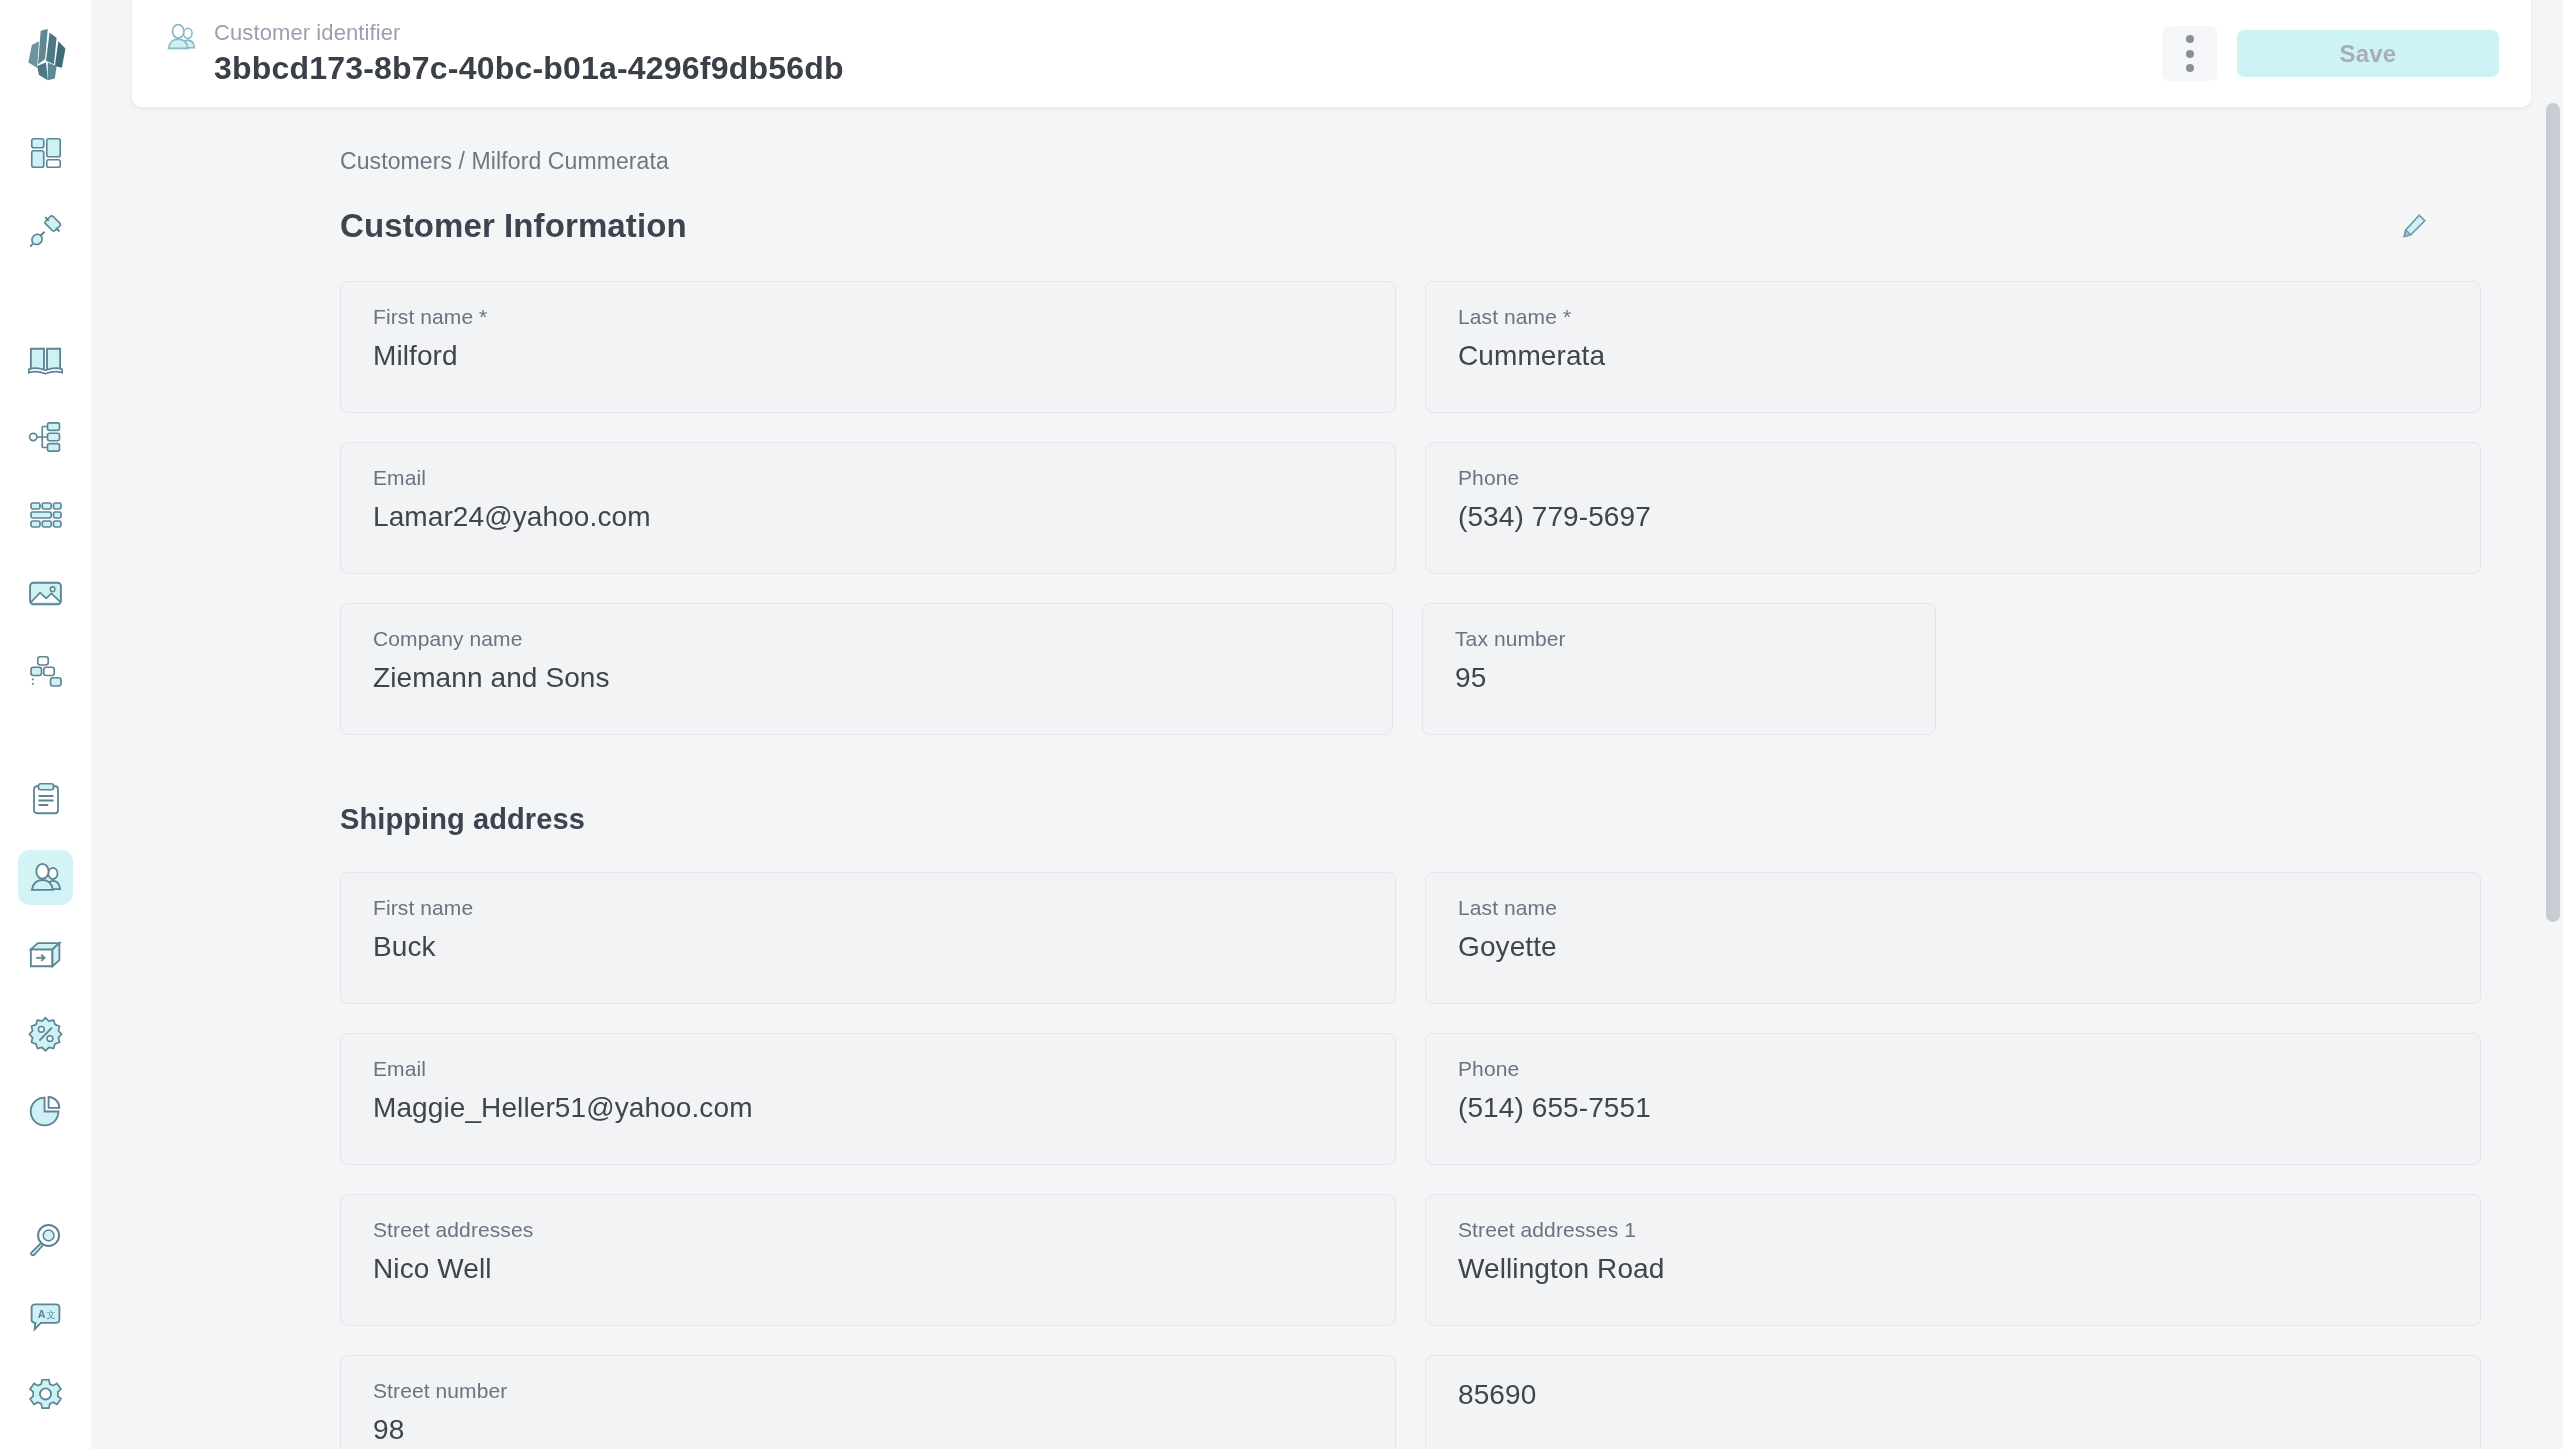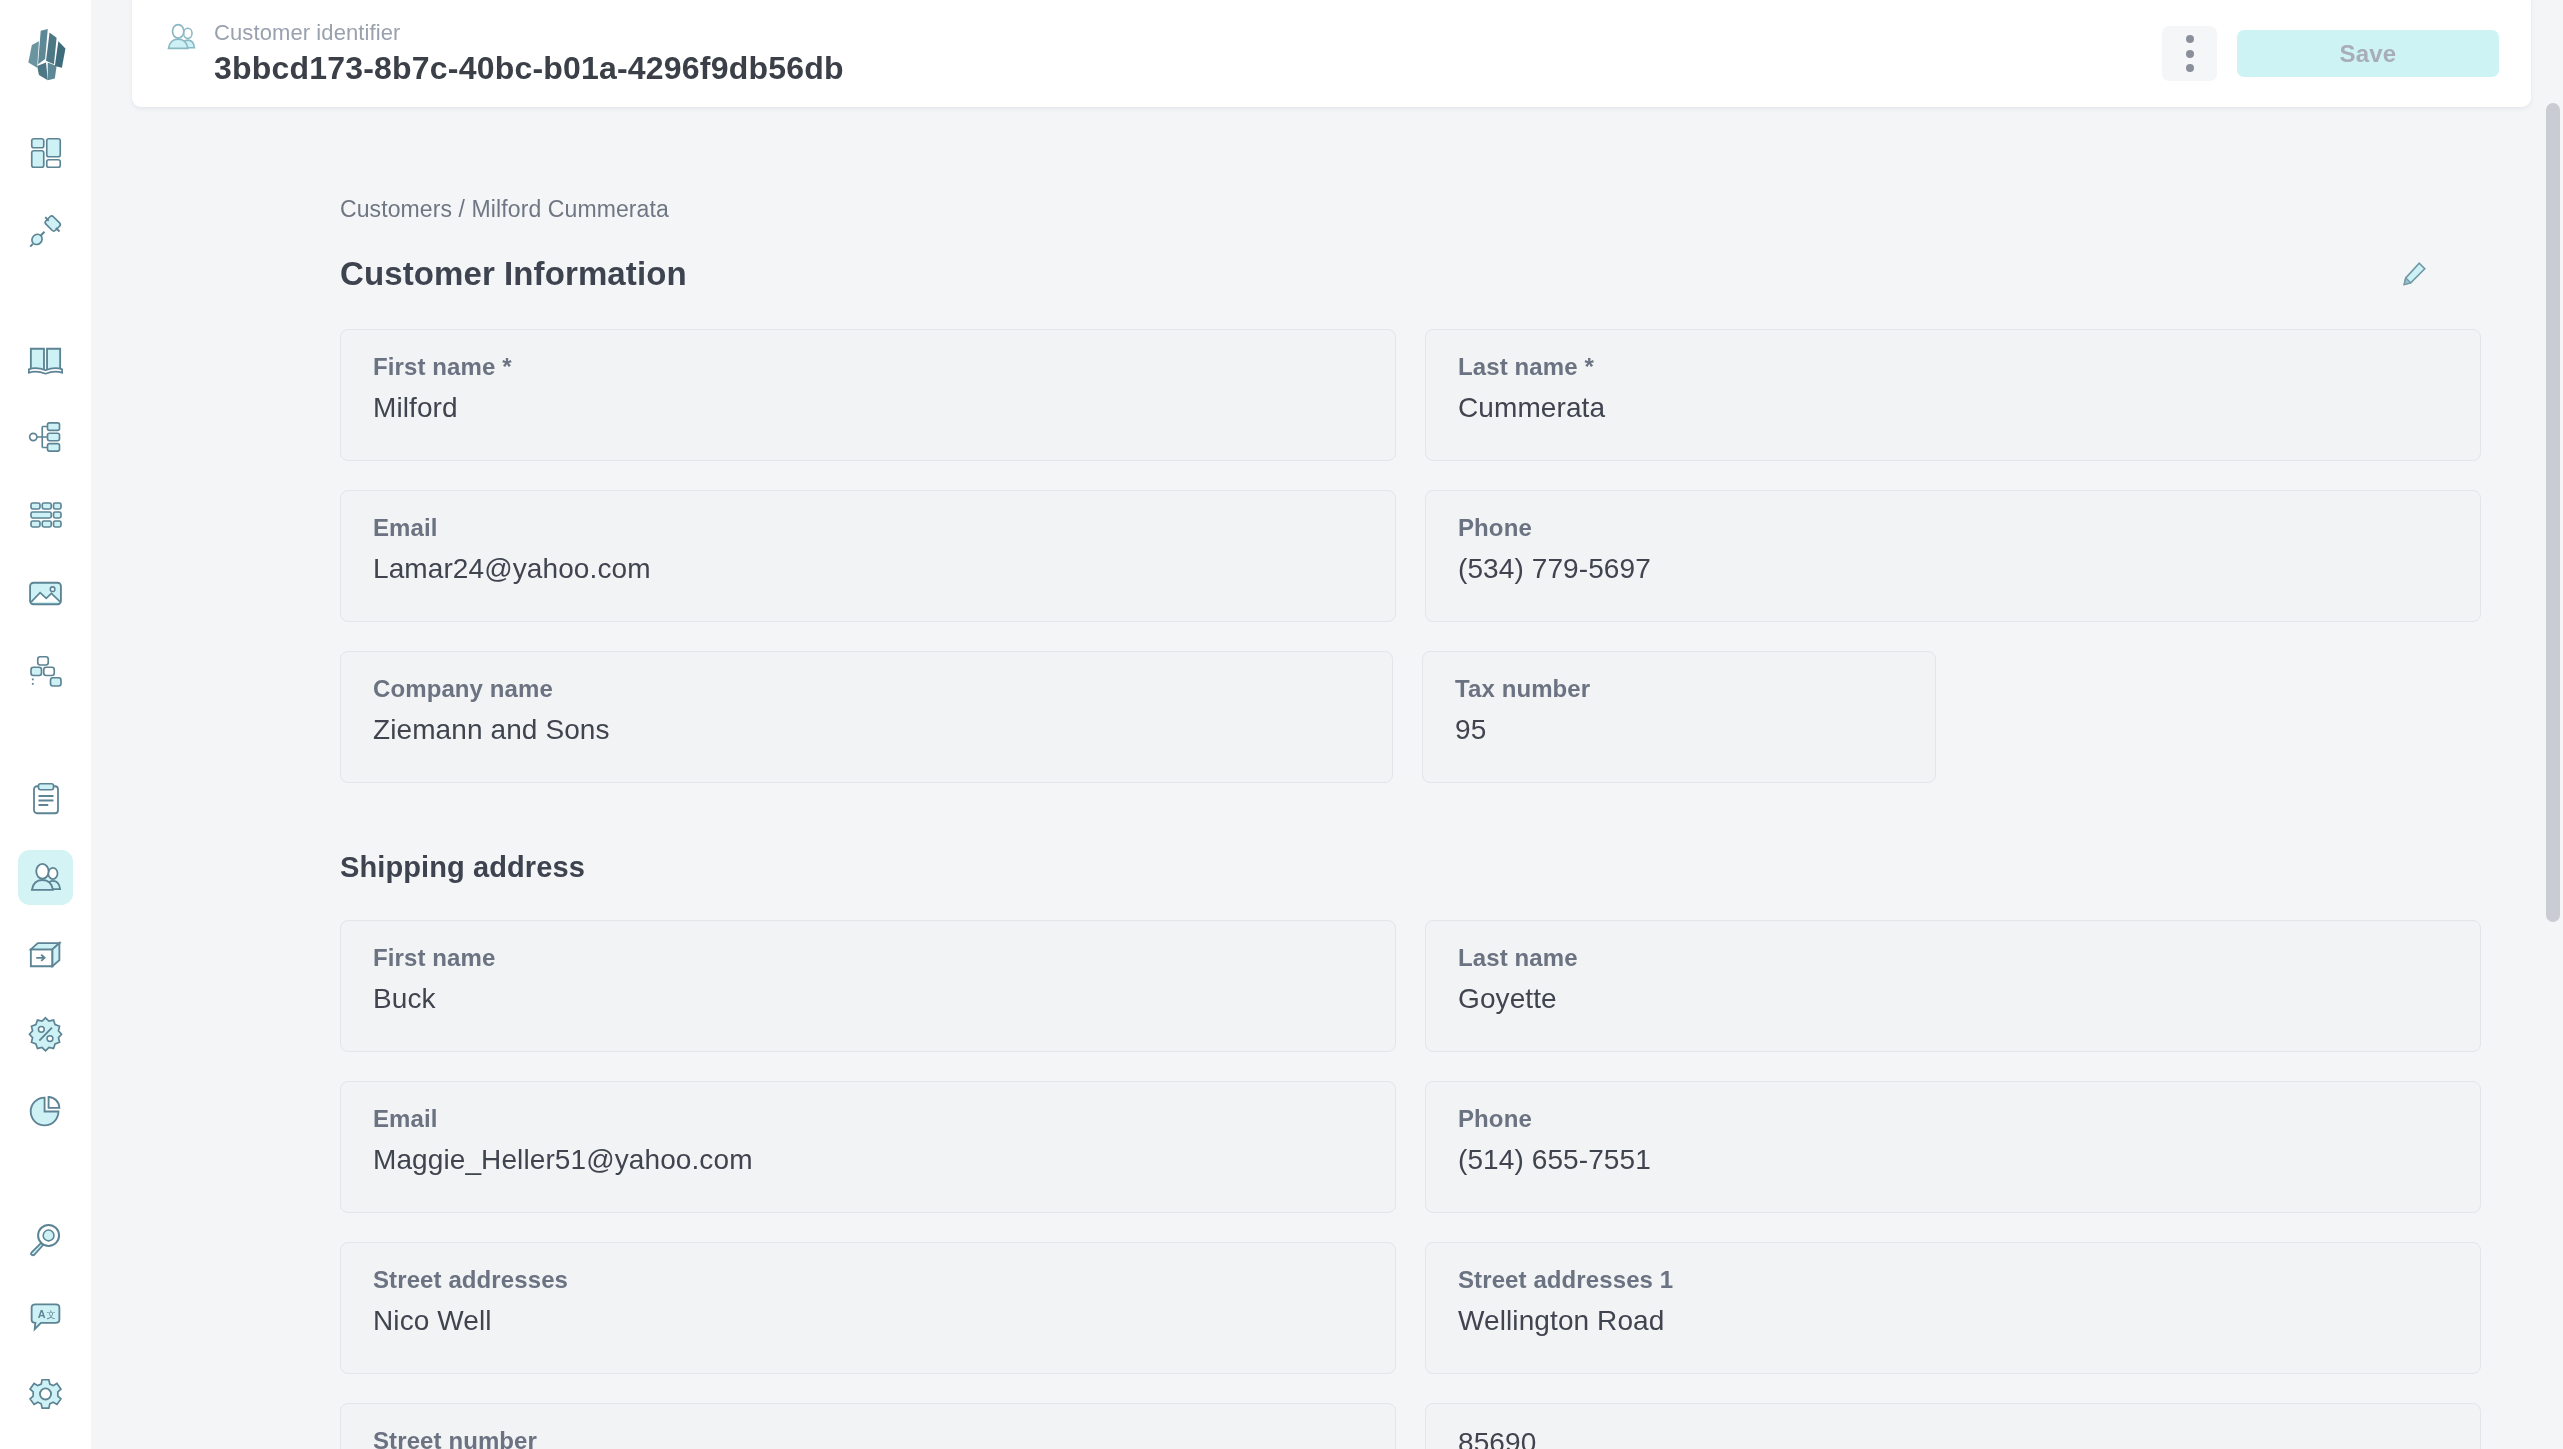--- a/index.html
+++ b/index.html
@@ -81,21 +81,20 @@
     cursor:default;
     letter-spacing:0.2px;
   }
 
   
   .content{
     position:absolute;
     top:107px;left:0;right:0;bottom:0;
     padding:0 16px 0 0;
     overflow:hidden;
-    margin-top:48px;
   }
   .content-inner{
     padding:41px 66px 0 249px;
   }
   .breadcrumb{
     font-size:23px;color:#6f7684;margin-bottom:32px;letter-spacing:0.1px;
   }
   .breadcrumb .crumb-link{cursor:pointer;}
   .section-head{
     display:flex;align-items:center;justify-content:space-between;
@@ -112,21 +111,21 @@
   .field{
     background:#f1f3f5;
     border:1.3px solid #e2e5e9;
     border-radius:8px;
     height:132px;
     padding:23px 32px 0 32px;
     flex:1;
     overflow:hidden;
   }
   .field-label{
-    font-size:24px;color:#6b7281;margin-bottom:10.7px;letter-spacing:0.1px;white-space:nowrap;font-weight:bold;
+    font-size:21px;color:#6b7281;margin-bottom:10.7px;letter-spacing:0.1px;white-space:nowrap;
   }
   .field-label .req{color:#6b7281;}
   .field-value{
     font-size:28px;color:#3f4插;color:#3f444f;letter-spacing:0.1px;white-space:nowrap;
   }
   .flex-65{flex:0 0 1053px;}
   .flex-35{flex:0 0 514px;}
   .spacer-lg{height:39px;}
 
   

